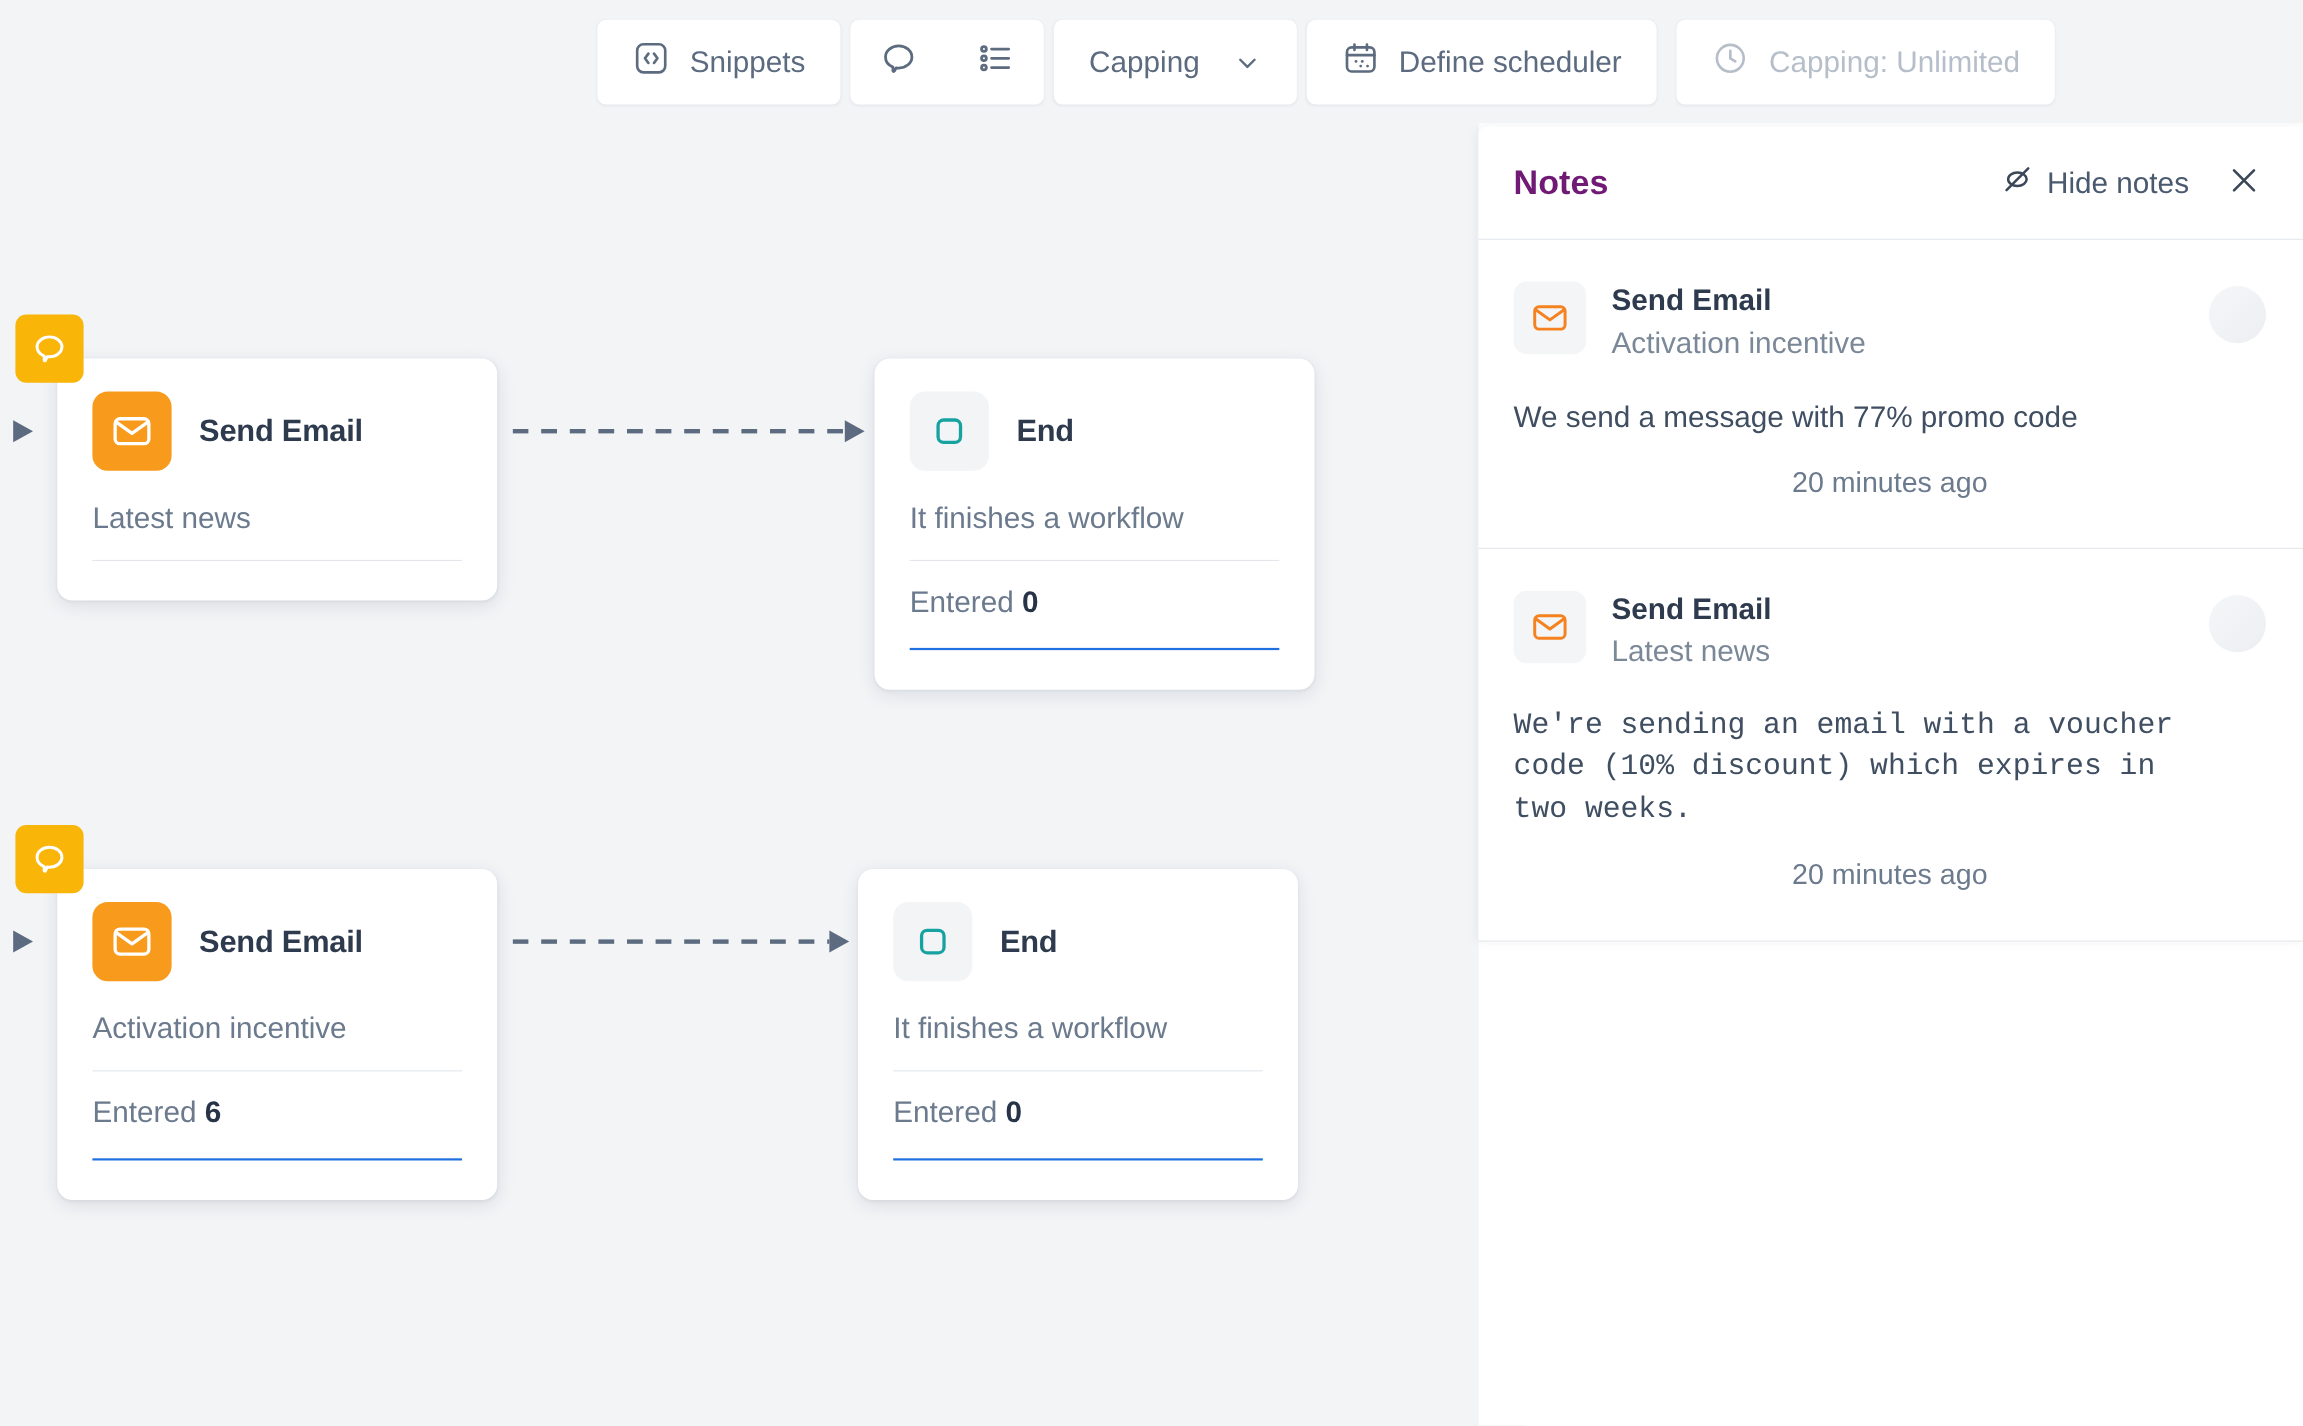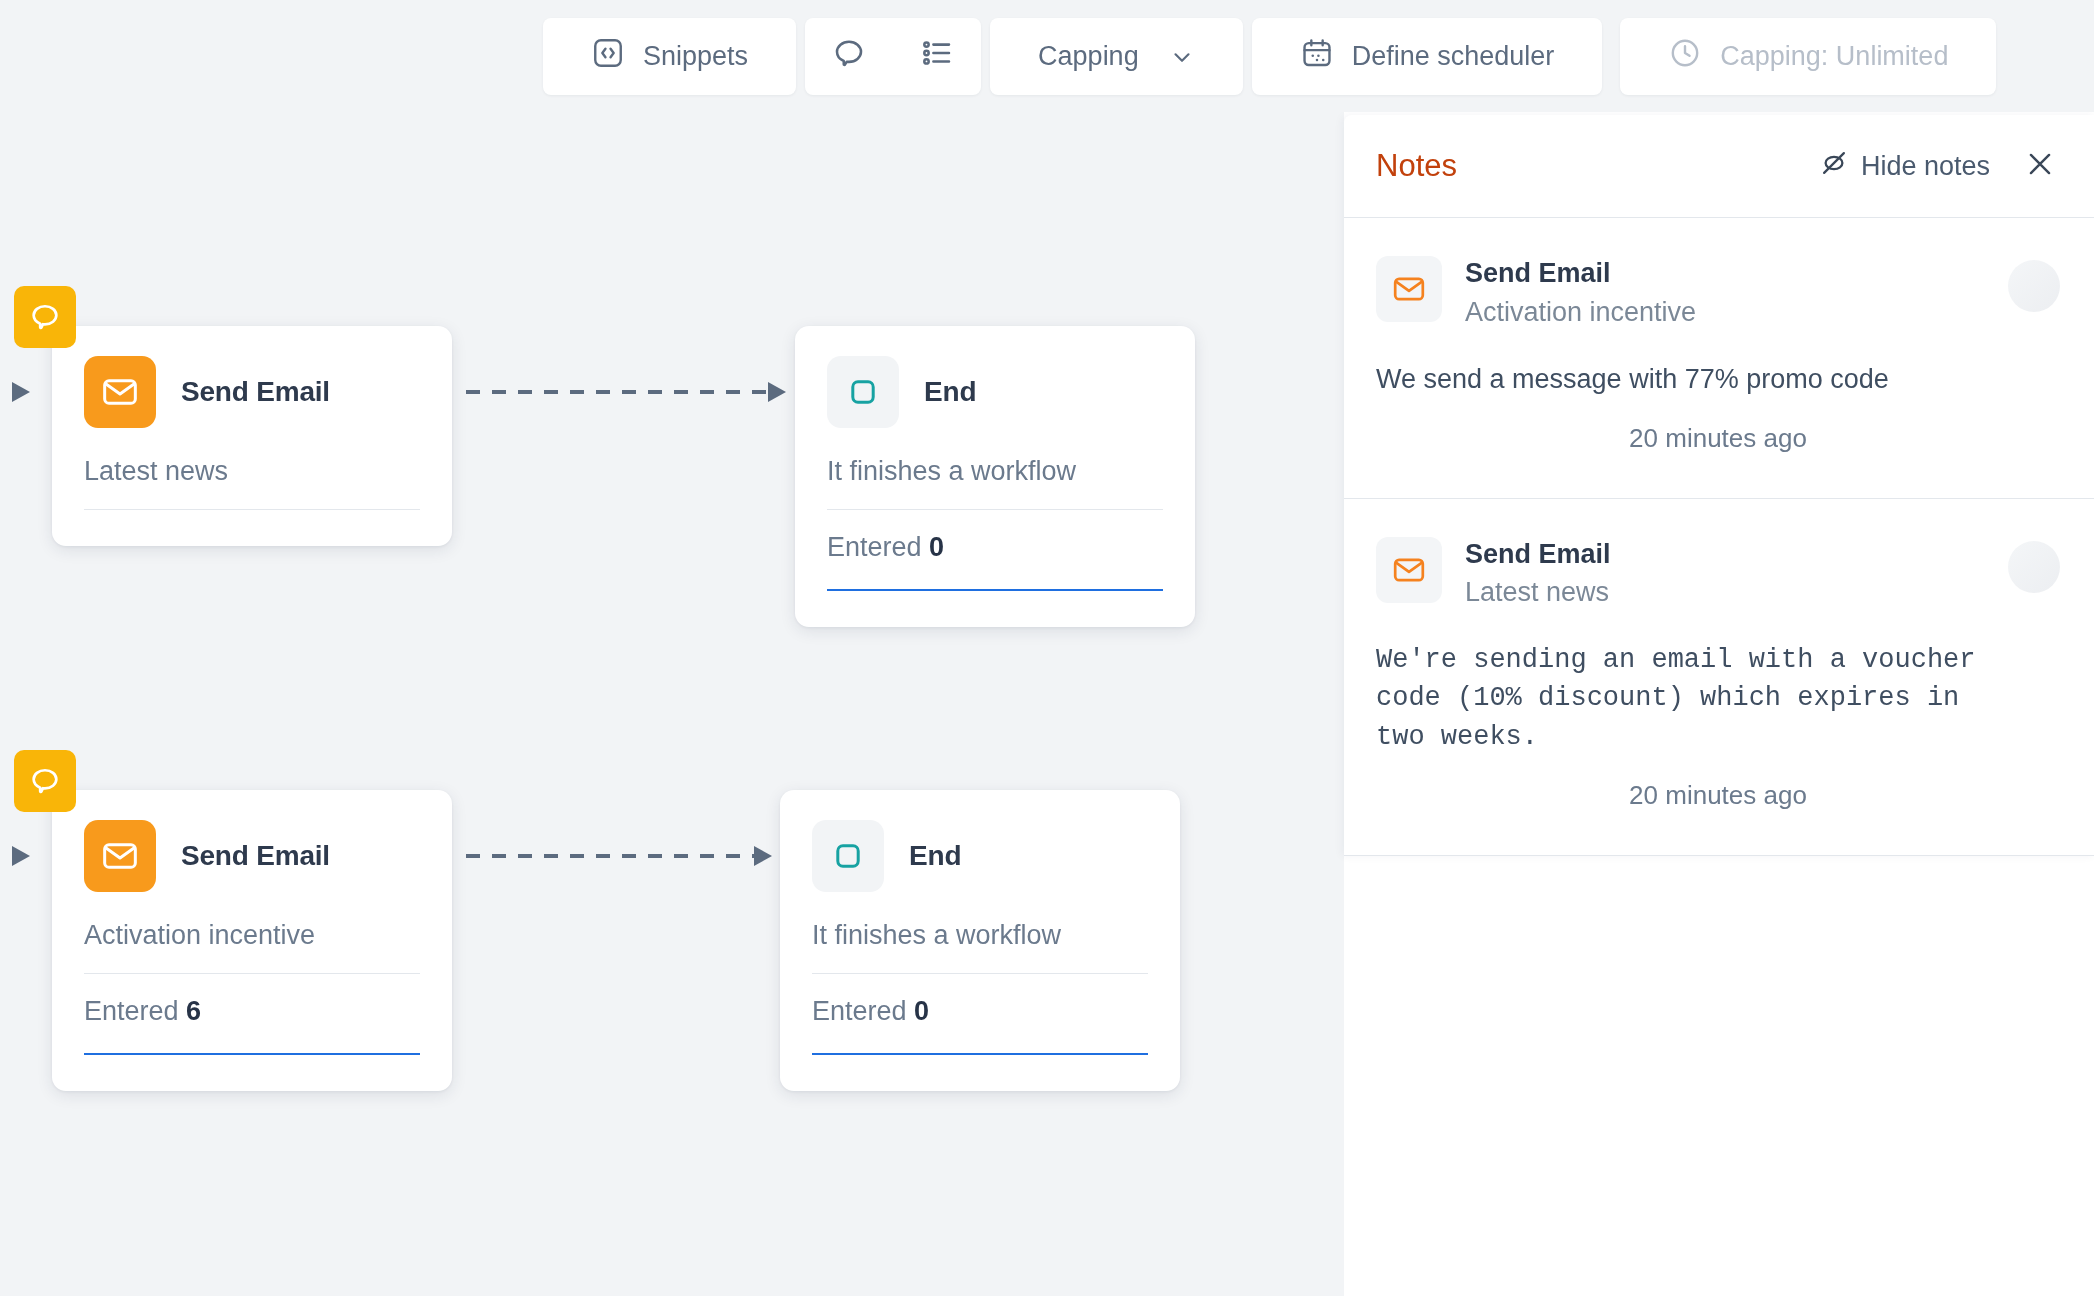--- a/index.html
+++ b/index.html
@@ -26,21 +26,21 @@
     height:77px;
     margin-top:18px;
     display:flex;align-items:center;
     box-shadow:0 1px 3px rgba(20,30,50,.06);
     overflow:hidden;
   }
   .tb-gap{width:9px;flex:0 0 9px;}
   .tb-btn{
     height:77px;
     display:flex;align-items:center;gap:18px;
-    padding:0 48px;
+    padding:0 32px;
     cursor:pointer;
     color:#5c6b7f;
     font-size:27px;
     font-weight:400;
     white-space:nowrap;
     background:transparent;
     border:none;
     font-family:"Liberation Sans", sans-serif;
   }
   .tb-btn.icononly{padding:0 26px;}
@@ -128,21 +128,21 @@
     background:#ffffff;
     border-radius:8px 0 0 0;
     box-shadow:-2px 0 10px rgba(25,40,70,.05);
     z-index:30;
   }
   .notes-header{
     height:102px;display:flex;align-items:center;
     padding:0 34px 0 32px;
     border-bottom:1px solid #e3e7ec;
   }
-  .notes-title{font-size:31px;font-weight:400;color:#c2410c;}
+  .notes-title{font-size:31px;font-weight:700;color:#701a75;}
   .notes-actions{margin-left:auto;display:flex;align-items:center;gap:30px;}
   .hide-notes{
     display:flex;align-items:center;gap:11px;
     font-size:27px;color:#4a5a6e;cursor:pointer;
   }
   .close-btn{cursor:pointer;display:flex;align-items:center;padding:4px;}
 
   .note-item{
     padding:38px 34px 44px 32px;
     border-bottom:1px solid #e3e7ec;

